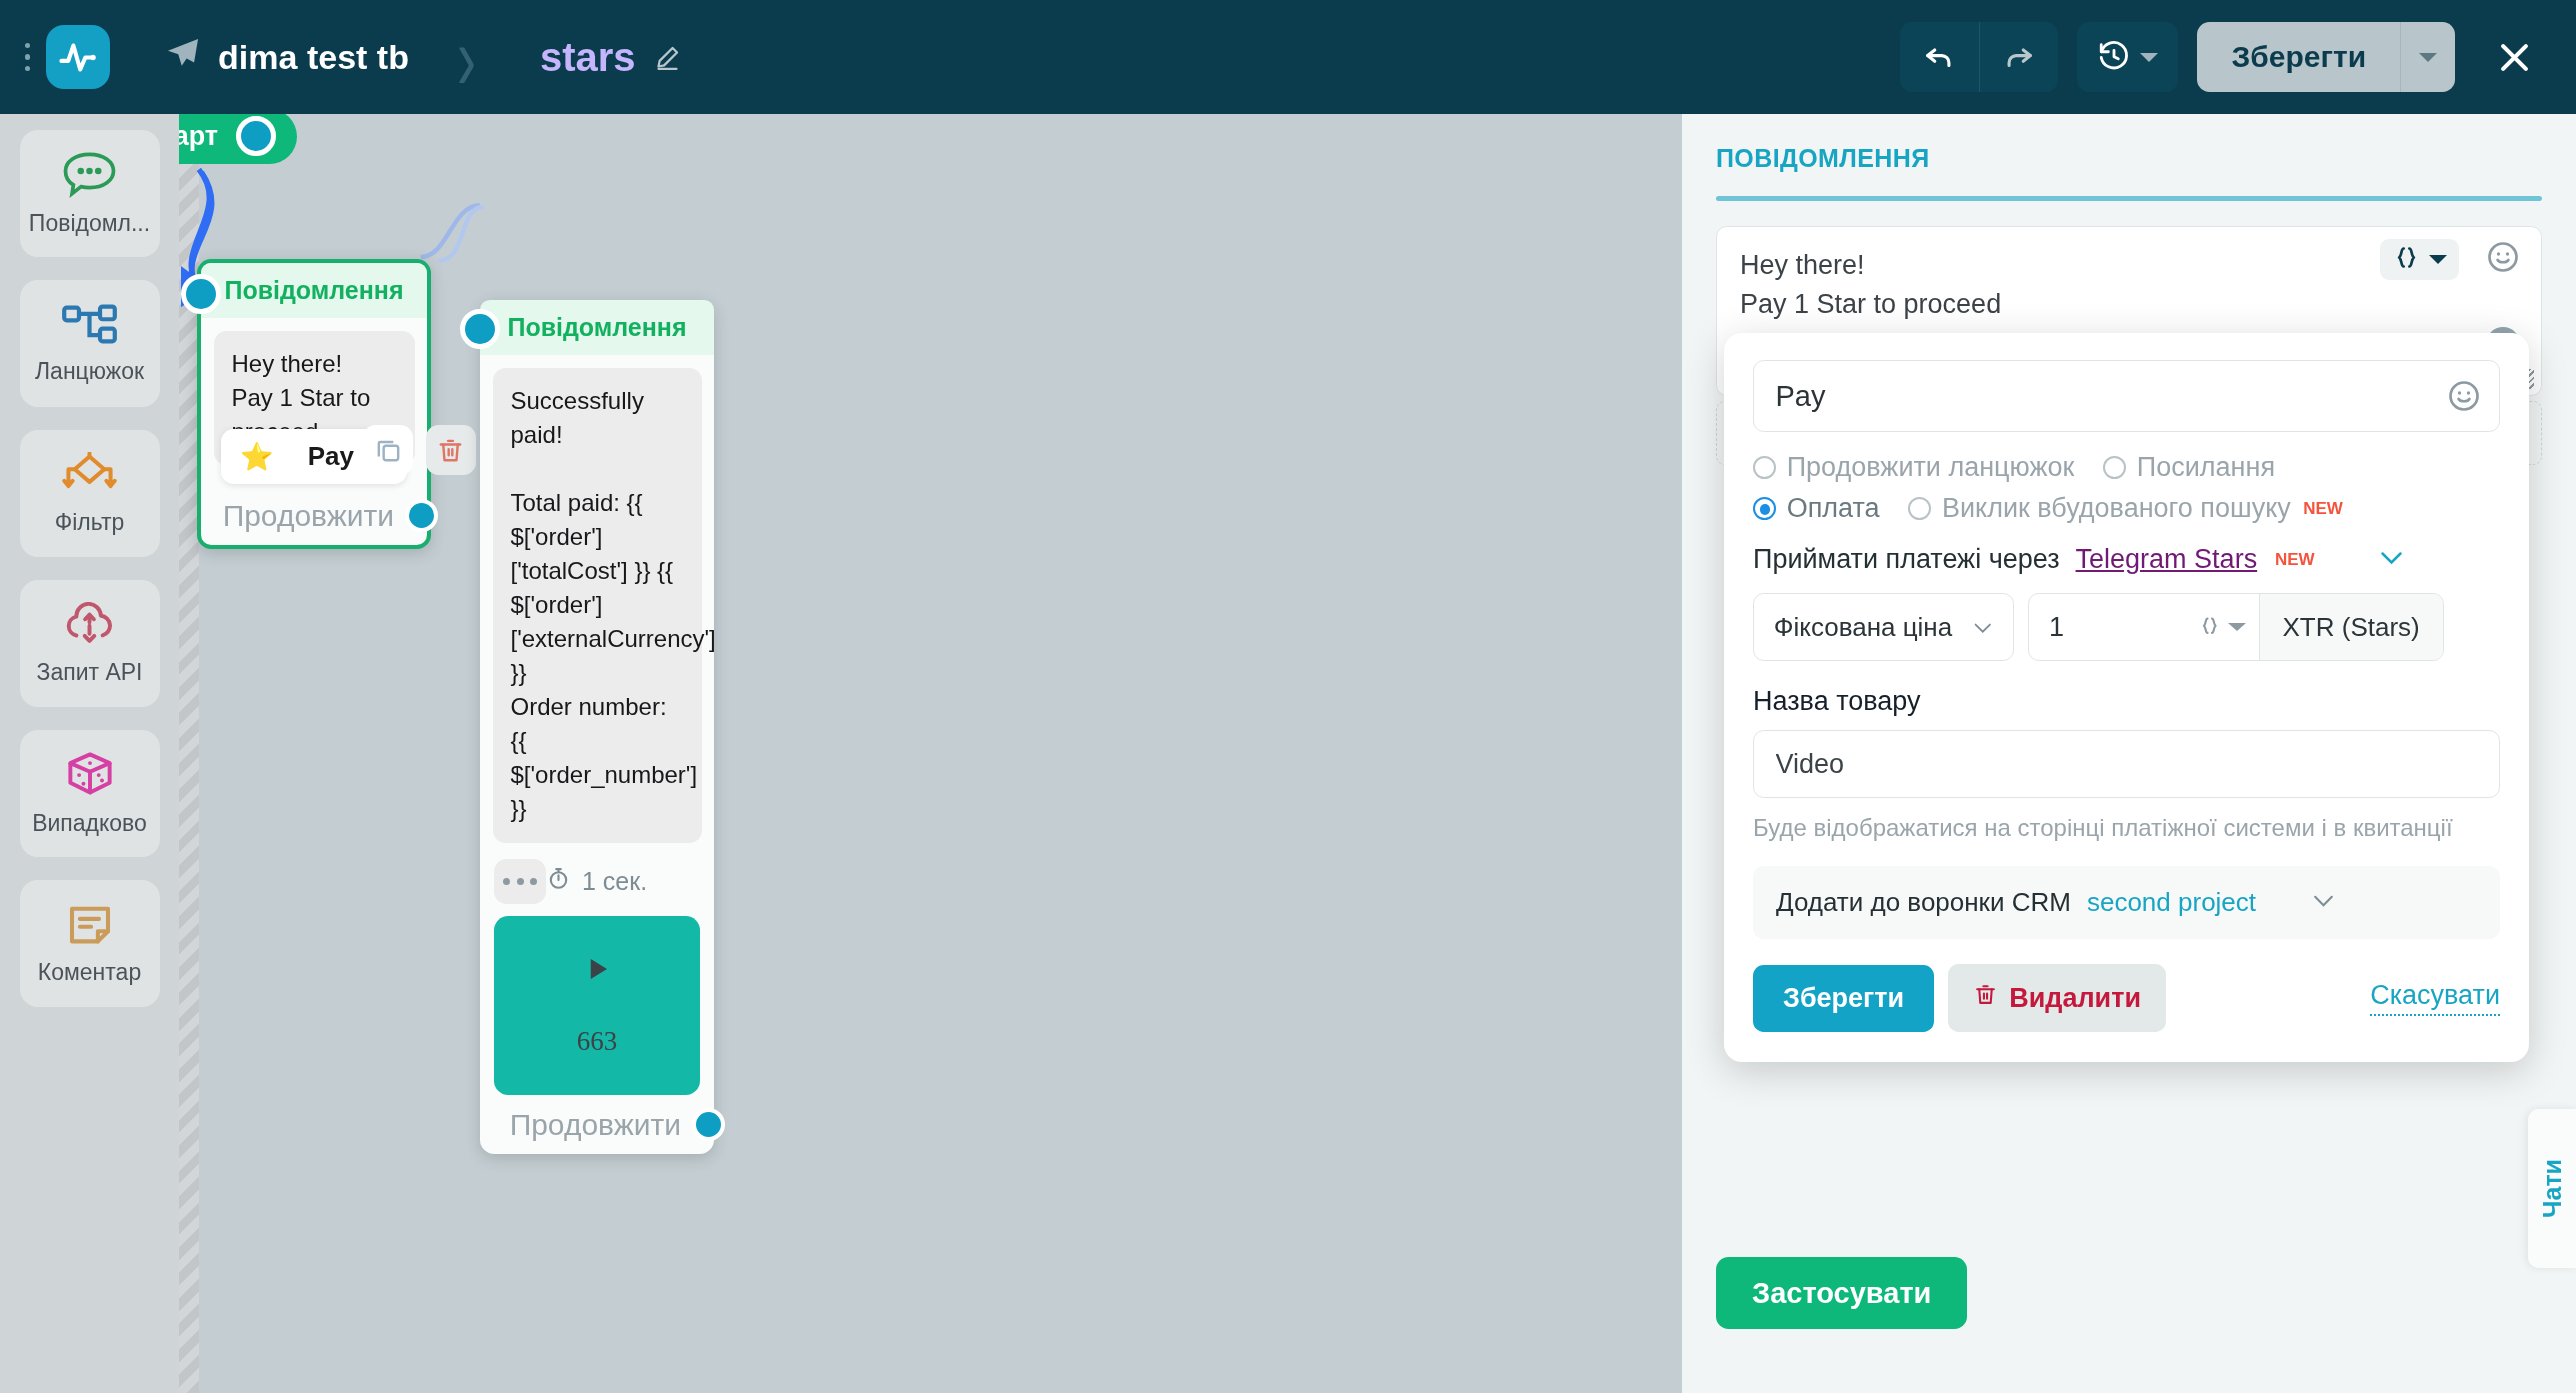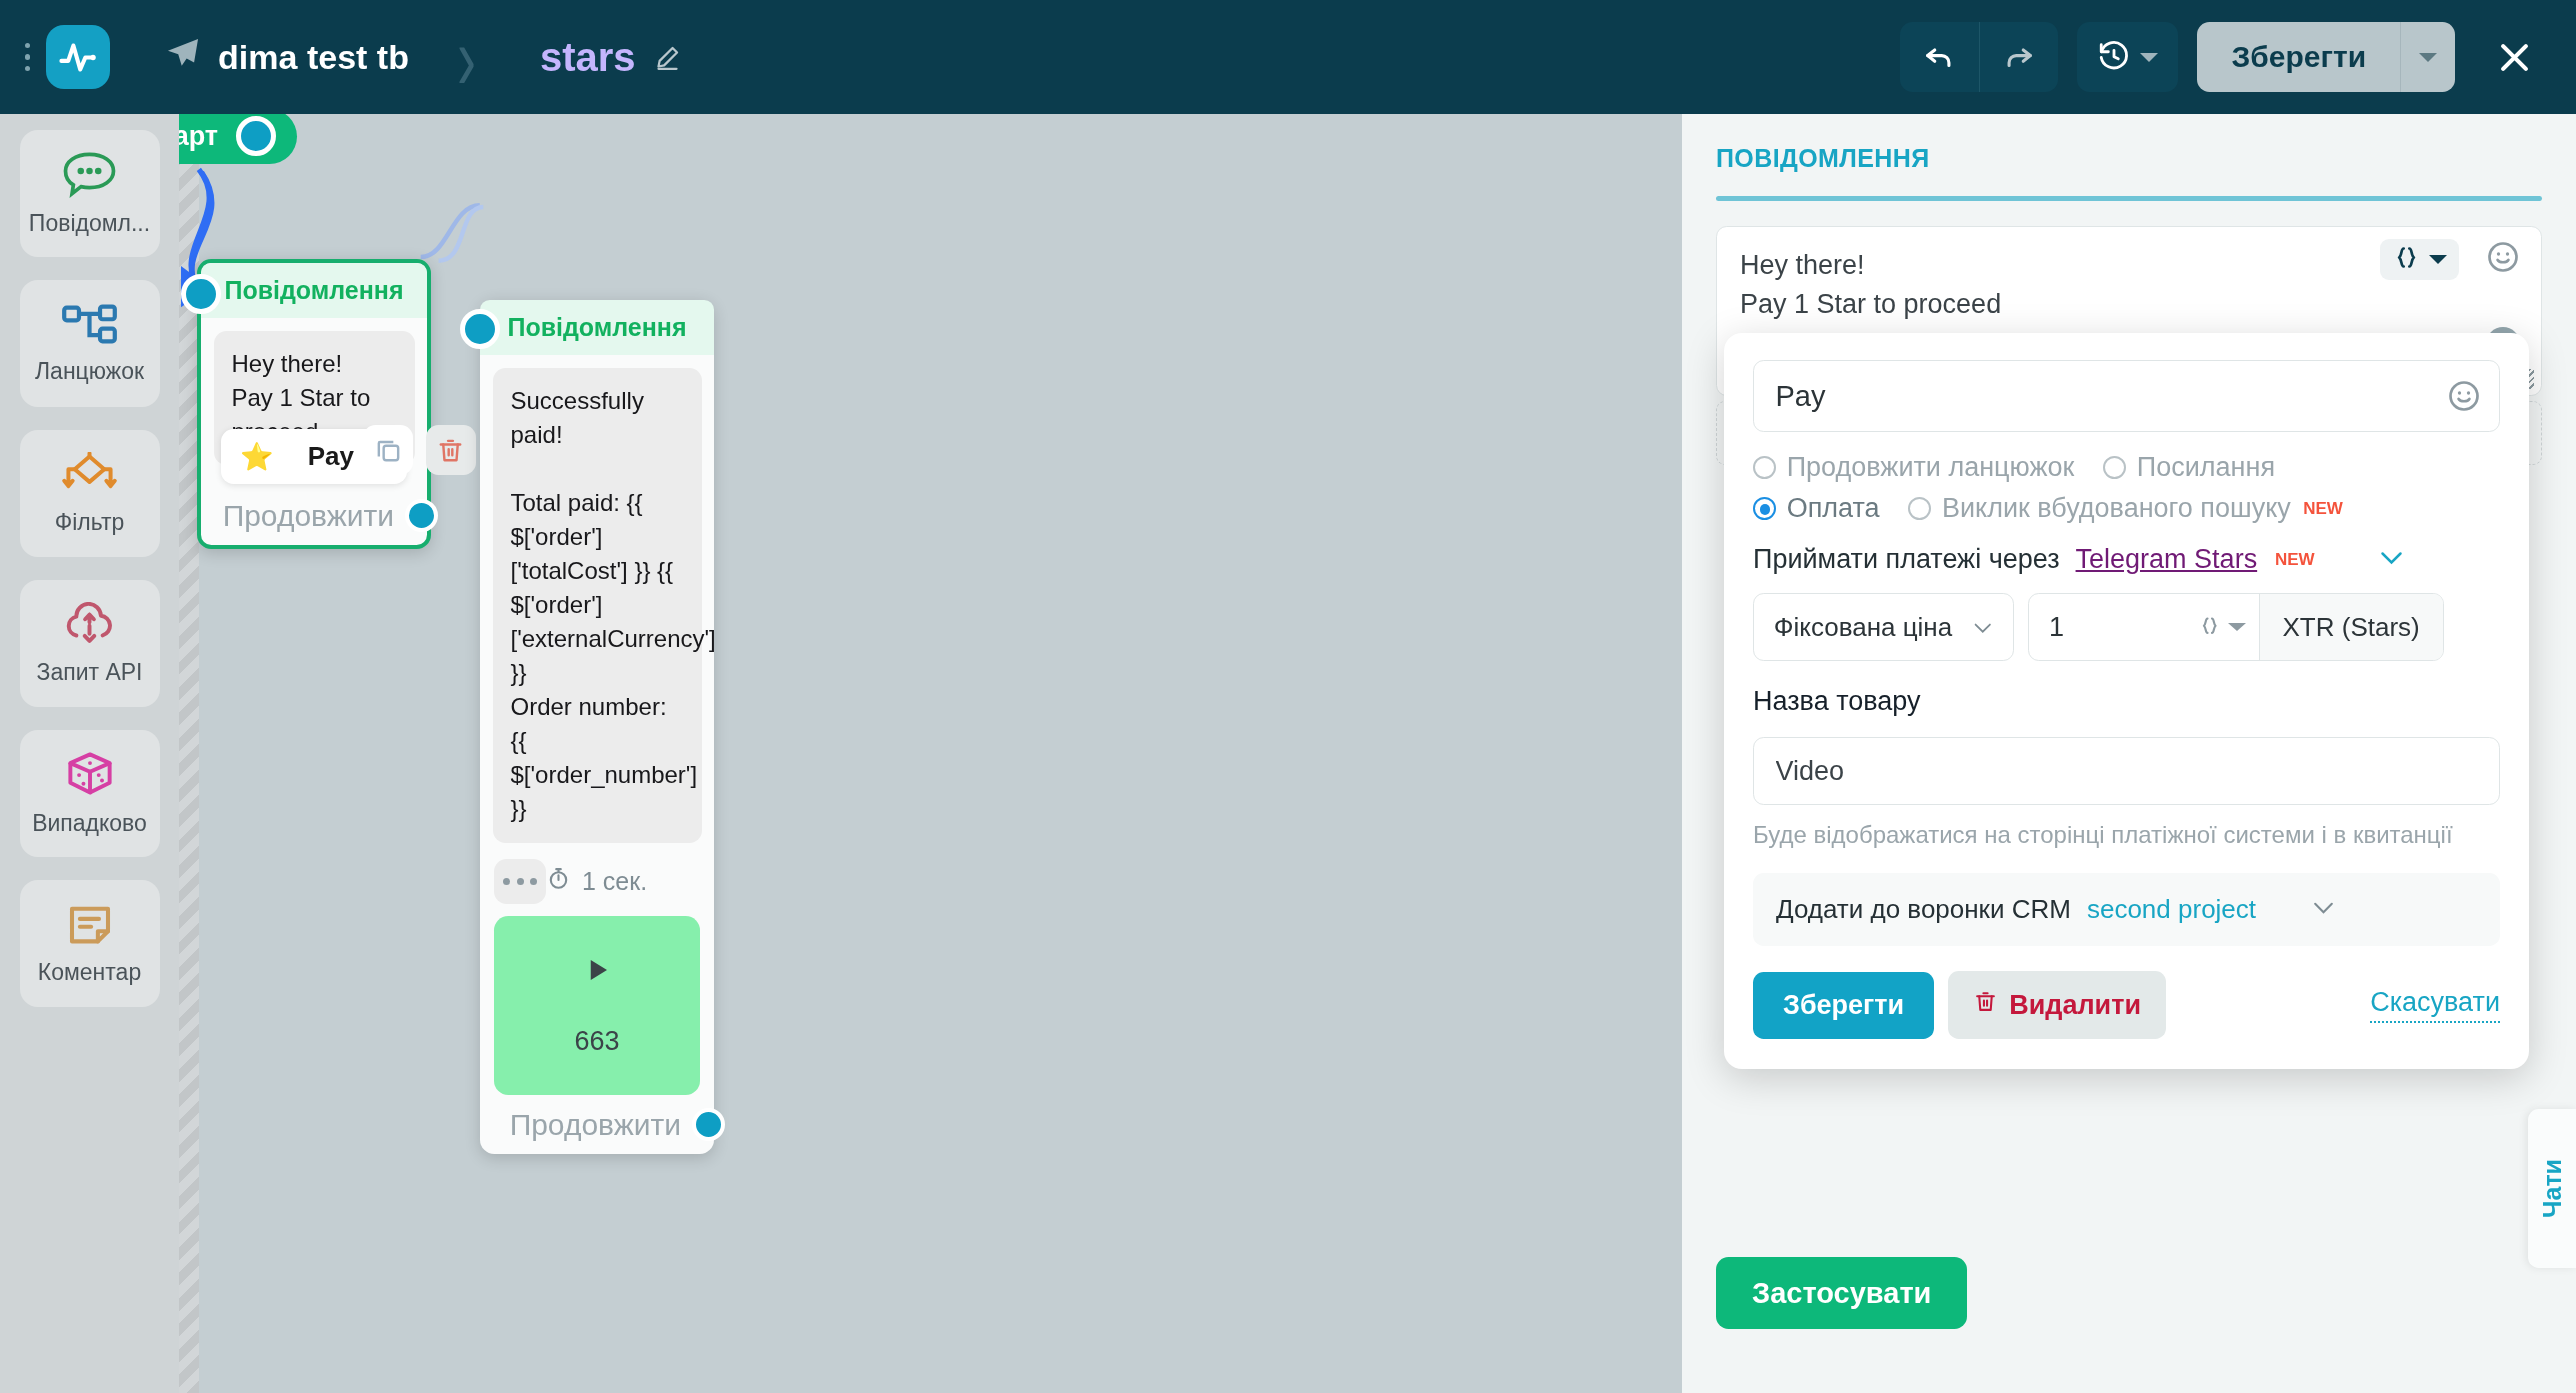--- a/index.html
+++ b/index.html
@@ -144,23 +144,24 @@
     display: flex; align-items: center; justify-content: center; cursor: pointer;
   }
   .meta-row { display: flex; align-items: center; gap: 0; padding: 3.6px 14.3px 0; }
   .more-btn {
     width: 52px; height: 45px; border-radius: 12.5px; background: #ececec;
     display: flex; align-items: center; justify-content: center; gap: 6.3px; cursor: pointer;
   }
   .more-btn i { width: 7.2px; height: 7.2px; border-radius: 50%; background: #8d9aa1; }
   .dur { display: flex; align-items: center; gap: 10.7px; color: #7e8c93; font-size: 25px; }
   .media {
-    margin: 12.5px 14.3px 3.6px; height: 179px; background: #86efac; border-radius: 14.3px;
+    margin: 12.5px 14.3px 3.6px; height: 179px; background: #14b8a6; border-radius: 14.3px;
     display: flex; flex-direction: column; align-items: center; justify-content: center; gap: 38px;
     cursor: pointer;
+    font-family: Liberation Serif, serif;
   }
   .media .num { font-size: 27px; color: #3b4348; }
 
   
   .panel {
     position: absolute; top: 114px; left: 1682px; width: 894px; height: 1279px;
     background: #f2f5f5; padding: 30px 34px;
   }
   .panel-tab {
     color: #18a5c4; font-size: 25px; font-weight: bold; letter-spacing: 0.4px;
@@ -248,21 +249,21 @@
   .amount-group .chip {
     display: flex; align-items: center; gap: 7.2px; padding-right: 12.5px; cursor: pointer;
   }
   .amount-group .cur {
     border-left: 1.8px solid #dfe5e6; background: #f7f9f9; display: flex; align-items: center;
     padding: 0 23px; font-size: 26px; color: #2c3438; cursor: pointer;
   }
   .fld-label { font-size: 27px; font-weight: normal; color: #16202a; margin-top: 25px; }
   .fld-input {
     width: 100%; height: 68px; border: 1.8px solid #dfe5e6; border-radius: 10.7px;
-    padding: 0 21.5px; font-size: 27px; color: #3b4348; margin-top: 20px;
+    padding: 0 21.5px; font-size: 27px; color: #3b4348; margin-top: 13px;
     font-family: "Liberation Sans", sans-serif;
   }
   .hint { font-size: 24px; color: #9aa5ab; margin-top: 12.5px; line-height: 1.42; }
   .crm-row {
     margin-top: 21.5px; background: #f7f9f9; border-radius: 10.7px; height: 73px;
     display: flex; align-items: center; gap: 16px; padding: 0 23px; cursor: pointer;
   }
   .crm-row .lab { font-size: 26px; color: #253035; }
   .crm-row .val { font-size: 26px; color: #18a5c4; }
   .pp-actions { display: flex; align-items: center; gap: 14.3px; margin-top: 25px; }

